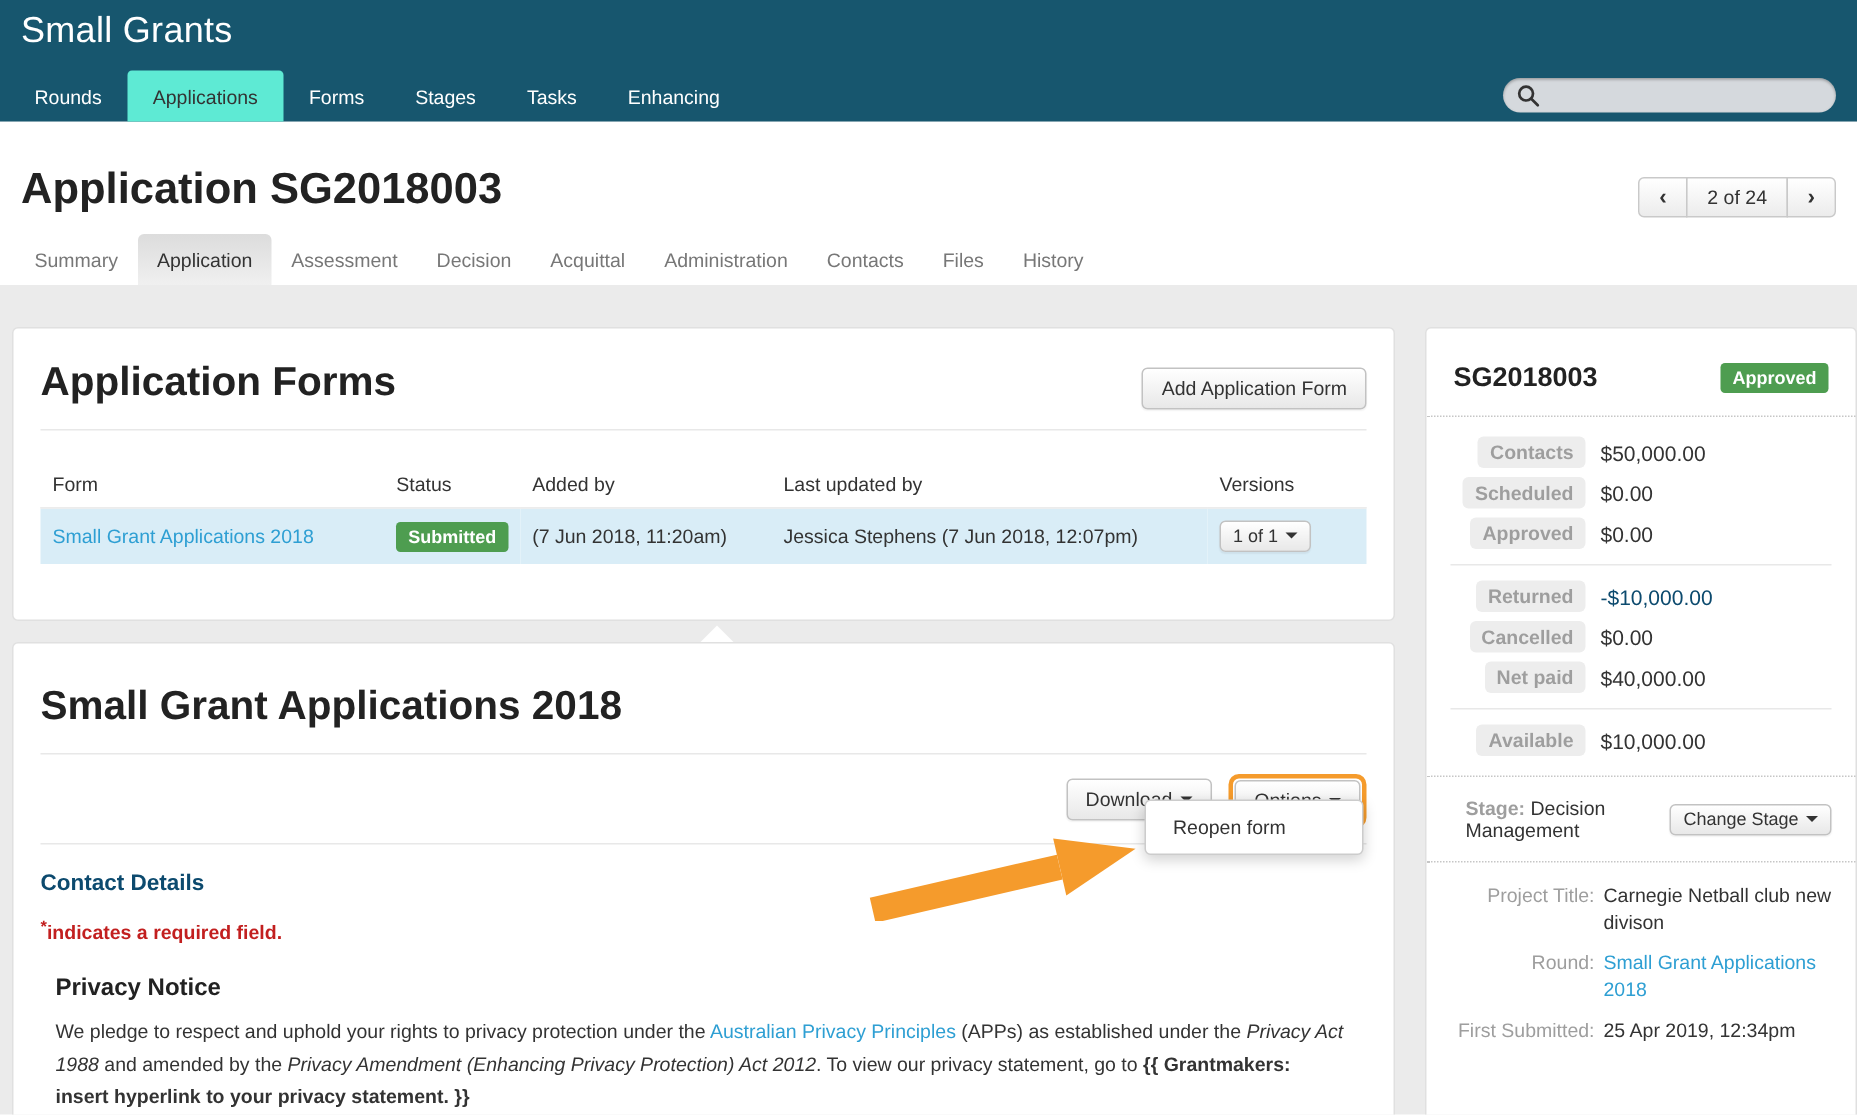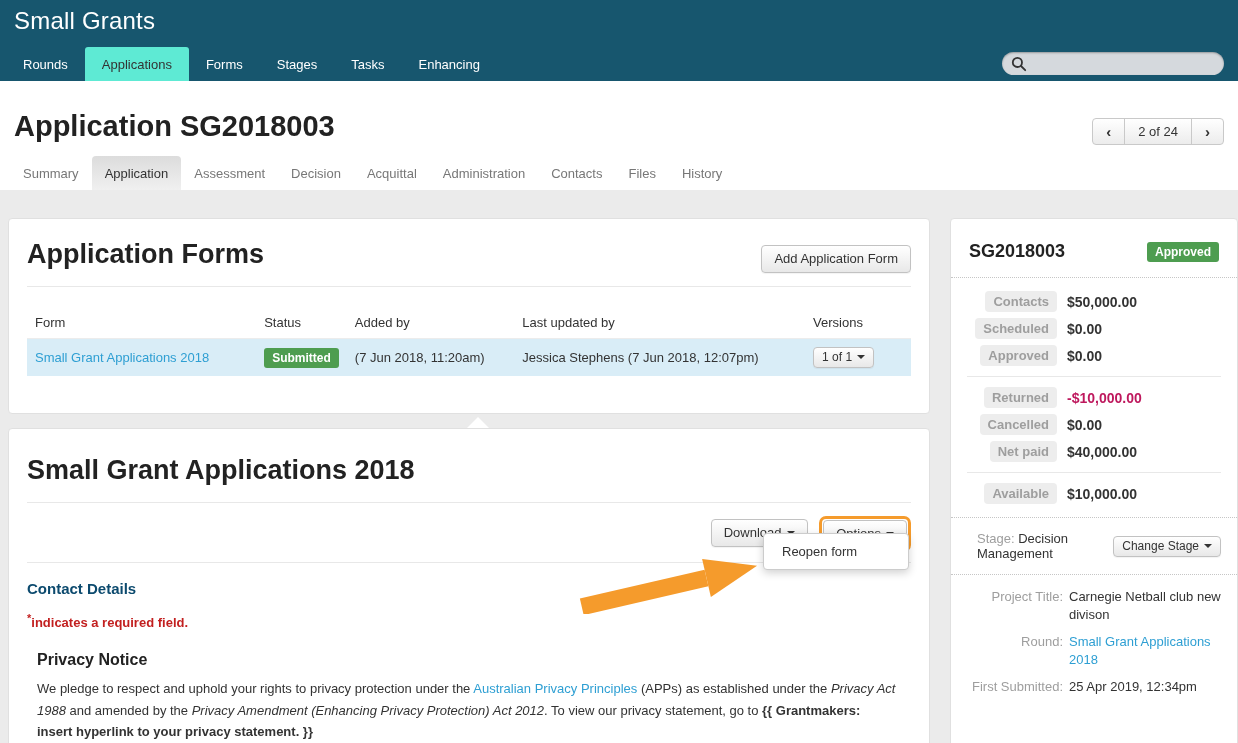--- a/index.html
+++ b/index.html
@@ -69,22 +69,22 @@
                    border-radius:4px; box-shadow:0 3px 9px rgba(0,0,0,.18); padding:5px 0; z-index:8; }
   .dropdown-item { font-size:13px; color:#333; padding:5px 18px; cursor:pointer; }
   .arrow-annot { position:absolute; left:560px; top:110px; z-index:9; pointer-events:none; }
   
   .sb-head { display:flex; justify-content:space-between; align-items:center; padding:8px 2px 2px; }
   .sb-title { font-size:18px; font-weight:bold; color:#222; }
   hr.dotted { border:0; border-top:1px dotted #c6c6c6; margin:13px -16px; }
   .mrow { display:flex; align-items:center; margin:6px 0; }
   .mlabel { width:90px; display:flex; justify-content:flex-end; }
   .pill { background:#ededed; color:#9e9e9e; font-weight:bold; font-size:13px; padding:3px 8px; border-radius:4px; white-space:nowrap; }
-  .mval { margin-left:10px; font-size:14px; color:#333;font-weight:bold; }
-  .mval.neg { color:#be185d; }
+  .mval { margin-left:10px; font-size:14px; color:#333; }
+  .mval.neg { color:#0c4a6e; }
   .stage-row { display:flex; align-items:center; justify-content:space-between; padding:0 0 0 10px; }
   .sb-gray { color:#9e9e9e; }
   .stage-row .stxt { font-size:13px; }
   .drow { display:flex; margin:10px 0; font-size:13px; line-height:1.35; }
   .dlabel { width:96px; text-align:right; color:#9e9e9e; flex-shrink:0; }
   .dval { margin-left:6px; color:#333; flex:1; }
 </style>
 </head>
 <body>
 
@@ -234,21 +234,21 @@
   </div>
   <hr class="solid">
   <div class="mrow">
     <span class="mlabel">
         <span class="pill">Available</span>
       </span>
     <span class="mval">$10,000.00</span>
   </div>
   <hr class="dotted">
   <div class="stage-row">
-    <span class="stxt"><span class="sb-gray" style="font-weight:normal;">Stage:</span> <span>Decision Management</span></span>
+    <span class="stxt"><span class="sb-gray" style="font-weight:bold;">Stage:</span> <span>Decision Management</span></span>
     <button class="btn btn-sm"><span>Change Stage</span><span class="caret"></span></button>
   </div>
   <hr class="dotted">
   <div class="drow">
     <span class="dlabel">Project Title:</span>
     <span class="dval">Carnegie Netball club new divison</span>
   </div>
   <div class="drow">
     <span class="dlabel">Round:</span>
     <span class="dval"><a class="lnk">Small Grant Applications 2018</a></span>

